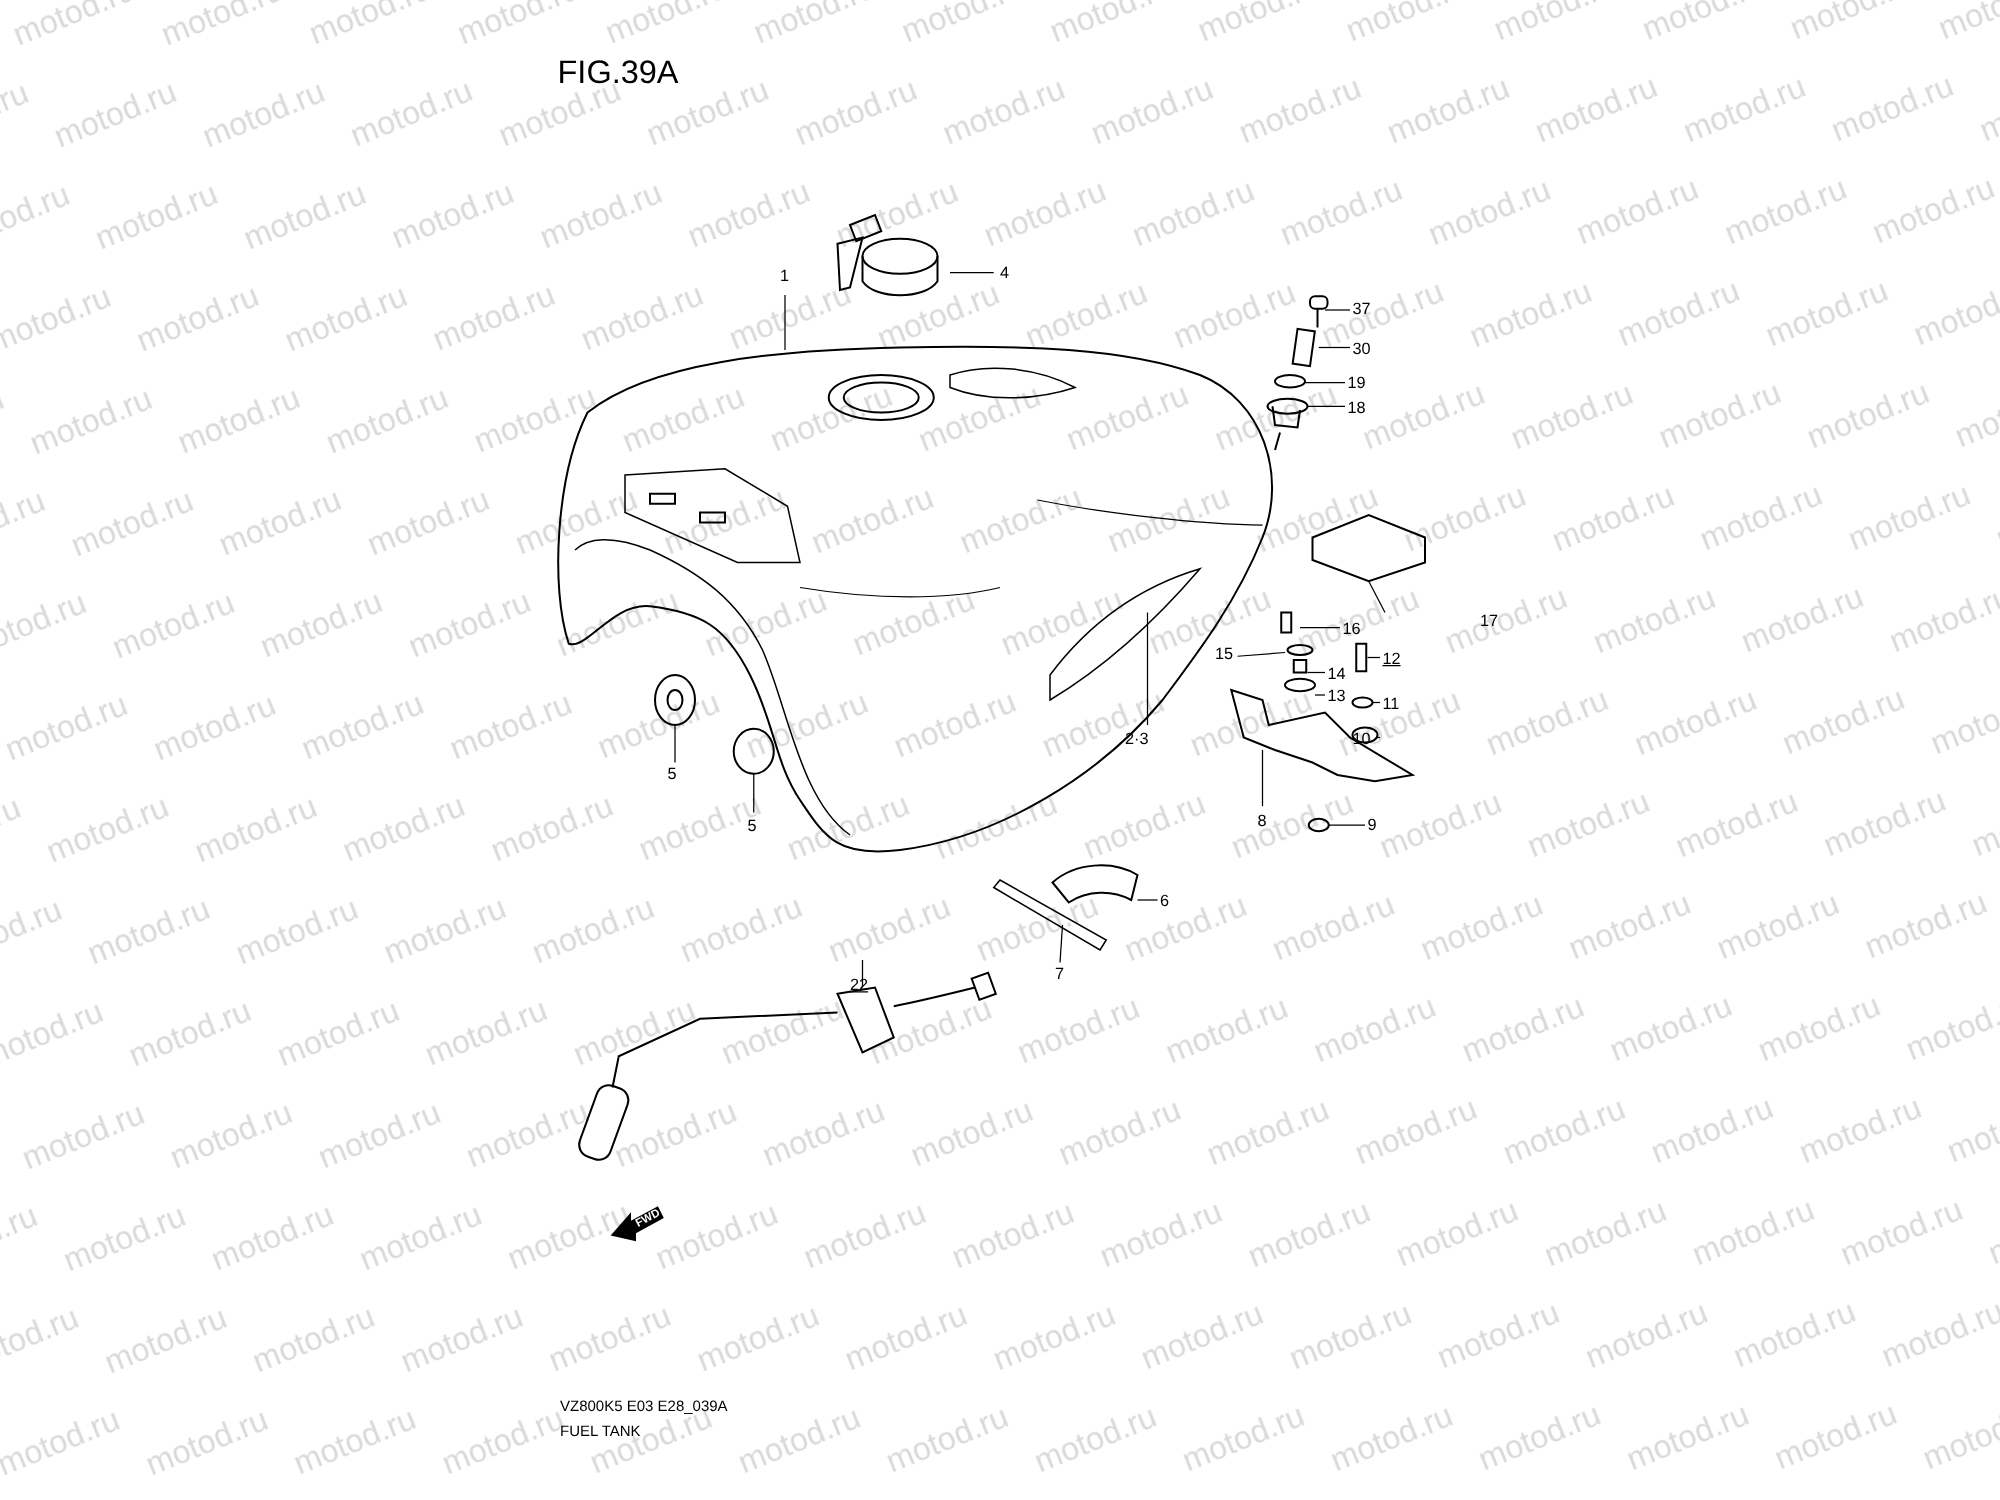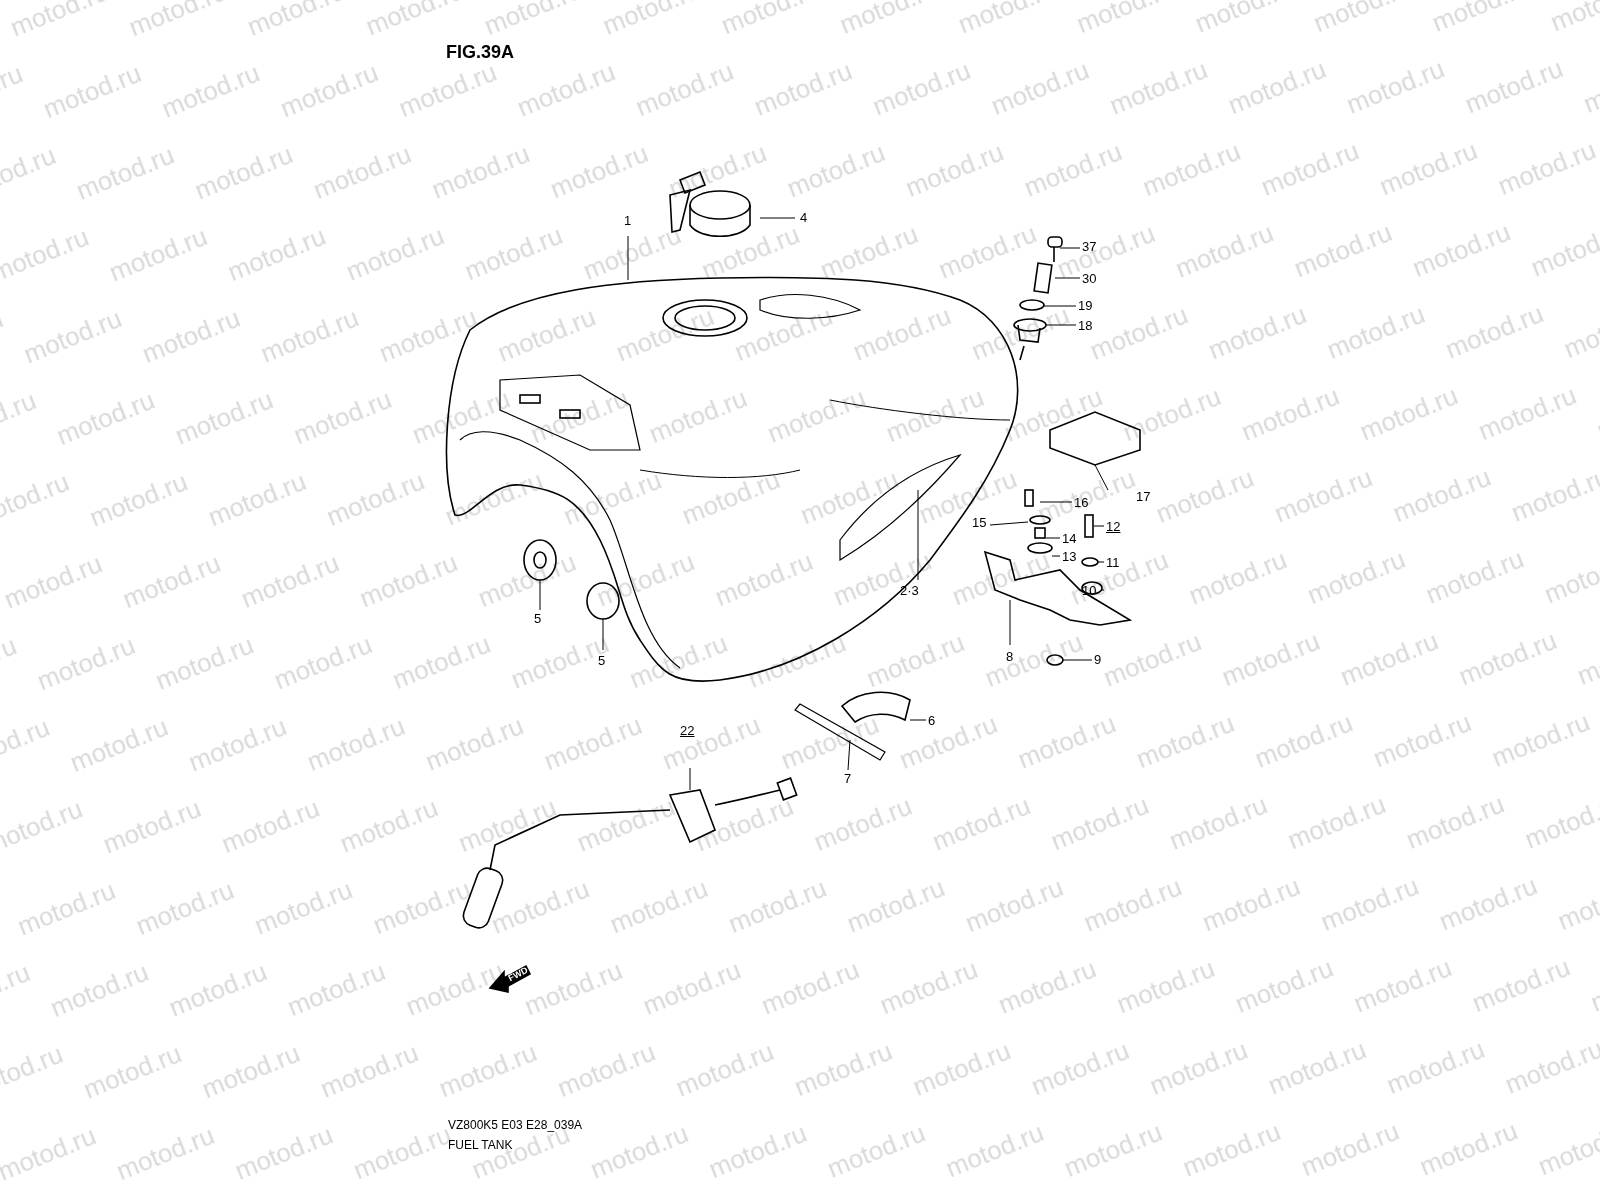--- a/index.html
+++ b/index.html
@@ -1,18 +1,18 @@
 <!DOCTYPE html>
 <html><head>
 <meta charset="utf-8">
 <style>
   html,body{margin:0;padding:0;background:#fff;}
   body{width:1600px;height:1200px;position:relative;overflow:hidden;font-family:"Liberation Sans",sans-serif;color:#000;}
   .wm{position:absolute;inset:0;pointer-events:none;}
-  .fig-title{position:absolute;left:446px;top:42px;font-size:18px;font-weight:bold;letter-spacing:0px;}
+  .fig-title{position:absolute;left:446px;top:42px;font-size:26px;font-weight:normal;letter-spacing:0px;}
   .foot{position:absolute;left:448px;font-size:12px;}
   .lbl{position:absolute;font-size:13px;line-height:13px;}
   svg.d{position:absolute;left:0;top:0;}
 </style>
 </head>
 <body>
 
 <svg class="wm" width="1600" height="1200">
   <defs>
     <pattern id="wmp" width="220" height="88" patternUnits="userSpaceOnUse" patternTransform="rotate(-22)">
@@ -128,23 +128,23 @@
 <div class="lbl" style="left:844px;top:772px;">7</div>
 <div class="lbl" style="left:1006px;top:650px;">8</div>
 <div class="lbl" style="left:1094px;top:653px;">9</div>
 <div class="lbl" style="left:1082px;top:584px;">10</div>
 <div class="lbl" style="left:1106px;top:556px;text-align:center;">11</div>
 <div class="lbl" style="left:1106px;top:520px;text-decoration:underline;">12</div>
 <div class="lbl" style="left:1062px;top:550px;">13</div>
 <div class="lbl" style="left:1062px;top:532px;">14</div>
 <div class="lbl" style="left:972px;top:516px;">15</div>
 <div class="lbl" style="left:1074px;top:496px;">16</div>
-<div class="lbl" style="left:1104px;top:490px;padding-left:32px;">17</div>
+<div class="lbl" style="left:1152px;top:490px;padding-left:32px;">17</div>
 <div class="lbl" style="left:1078px;top:319px;">18</div>
 <div class="lbl" style="left:1078px;top:299px;">19</div>
 <div class="lbl" style="left:1082px;top:272px;">30</div>
 <div class="lbl" style="left:1082px;top:240px;">37</div>
-<div class="lbl" style="left:680px;top:724px;text-decoration:underline;">22</div>
+<div class="lbl" style="left:680px;top:781px;text-decoration:underline;">22</div>
 
 <div class="lbl" style="left:508px;top:968px;font-size:9px;color:#fff;font-weight:bold;transform:rotate(-28deg);">FWD</div>
 
 <div class="foot" style="top:1118px;">VZ800K5 E03 E28_039A</div>
 <div class="foot" style="top:1138px;">FUEL TANK</div>
 
 </body></html>

